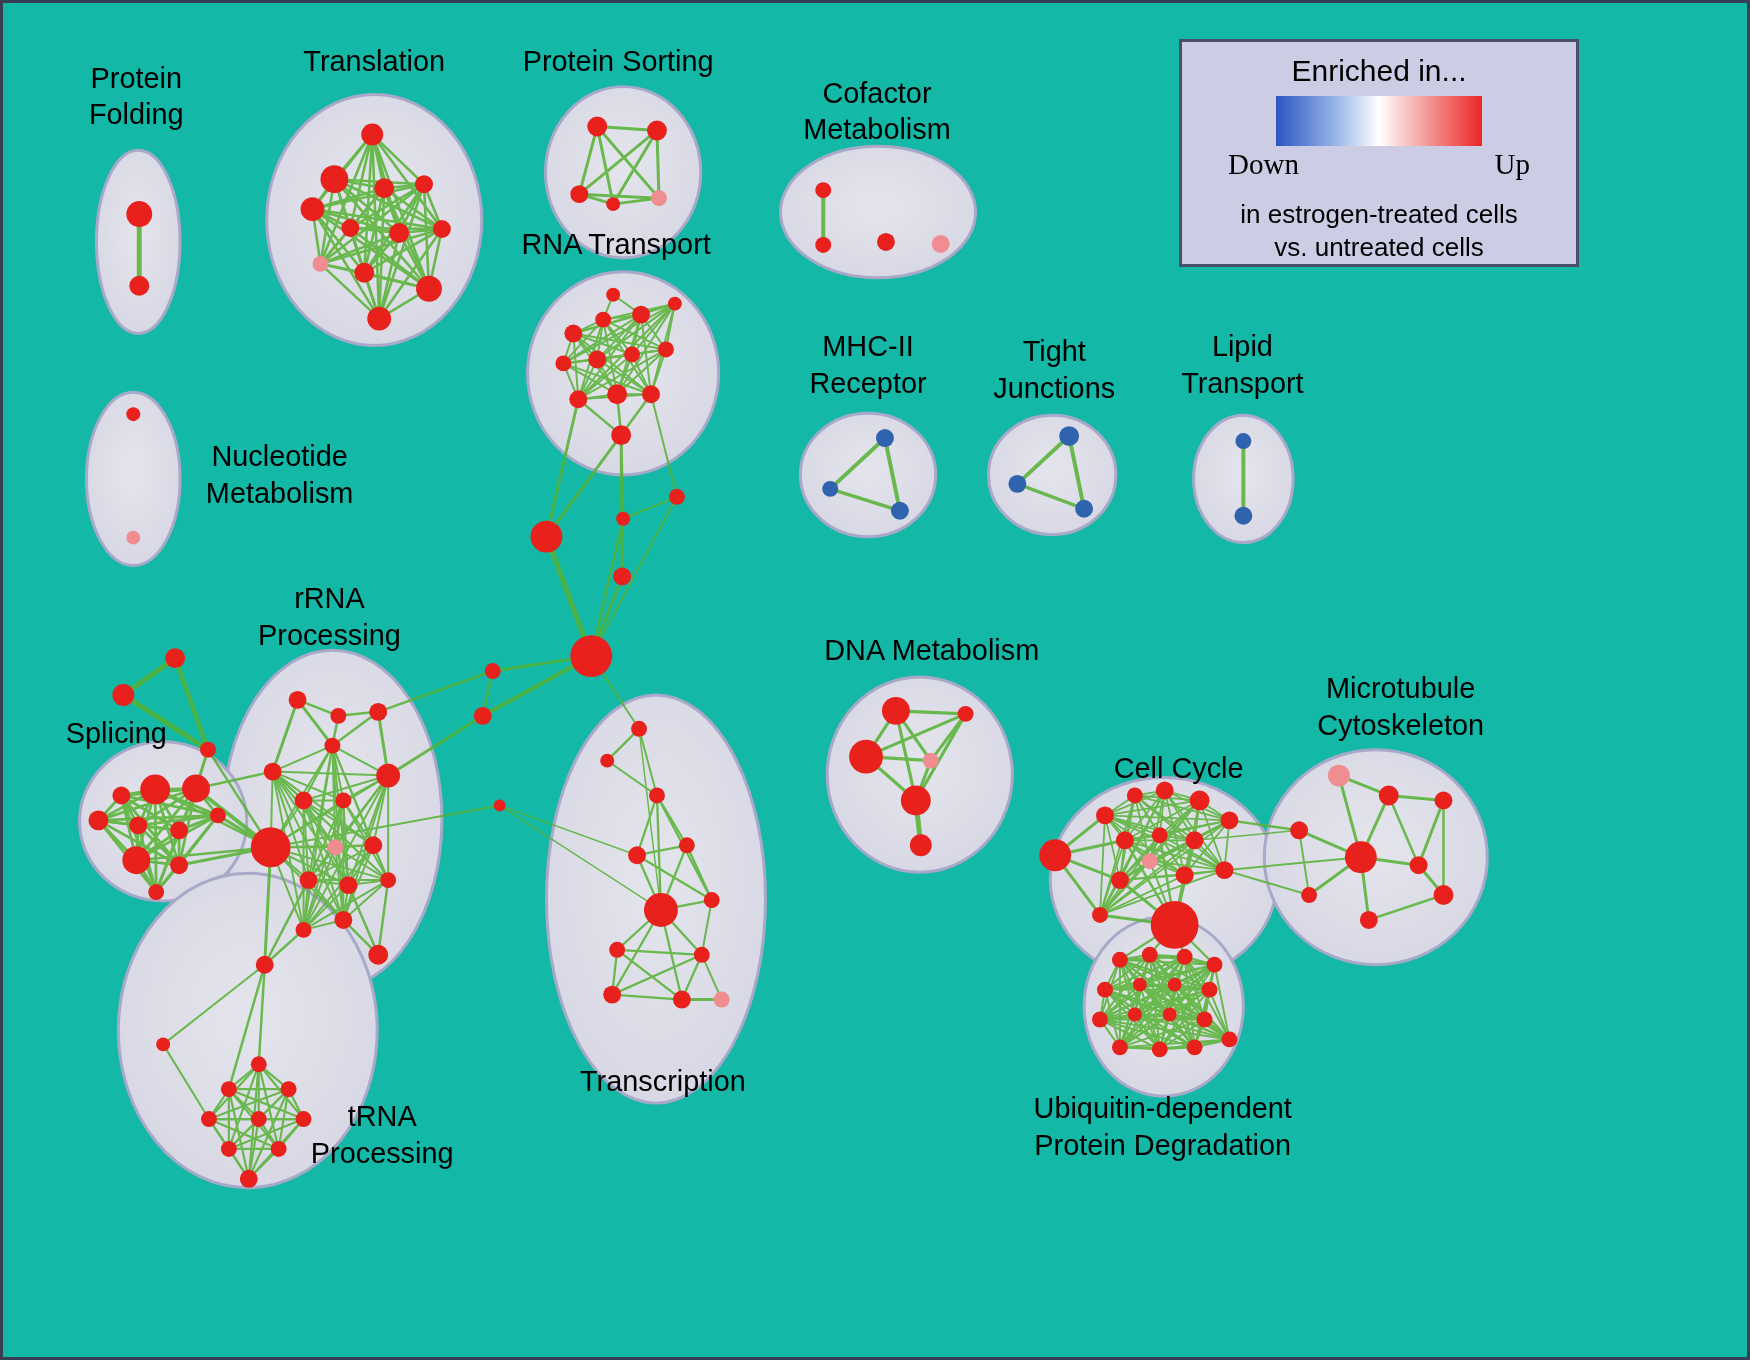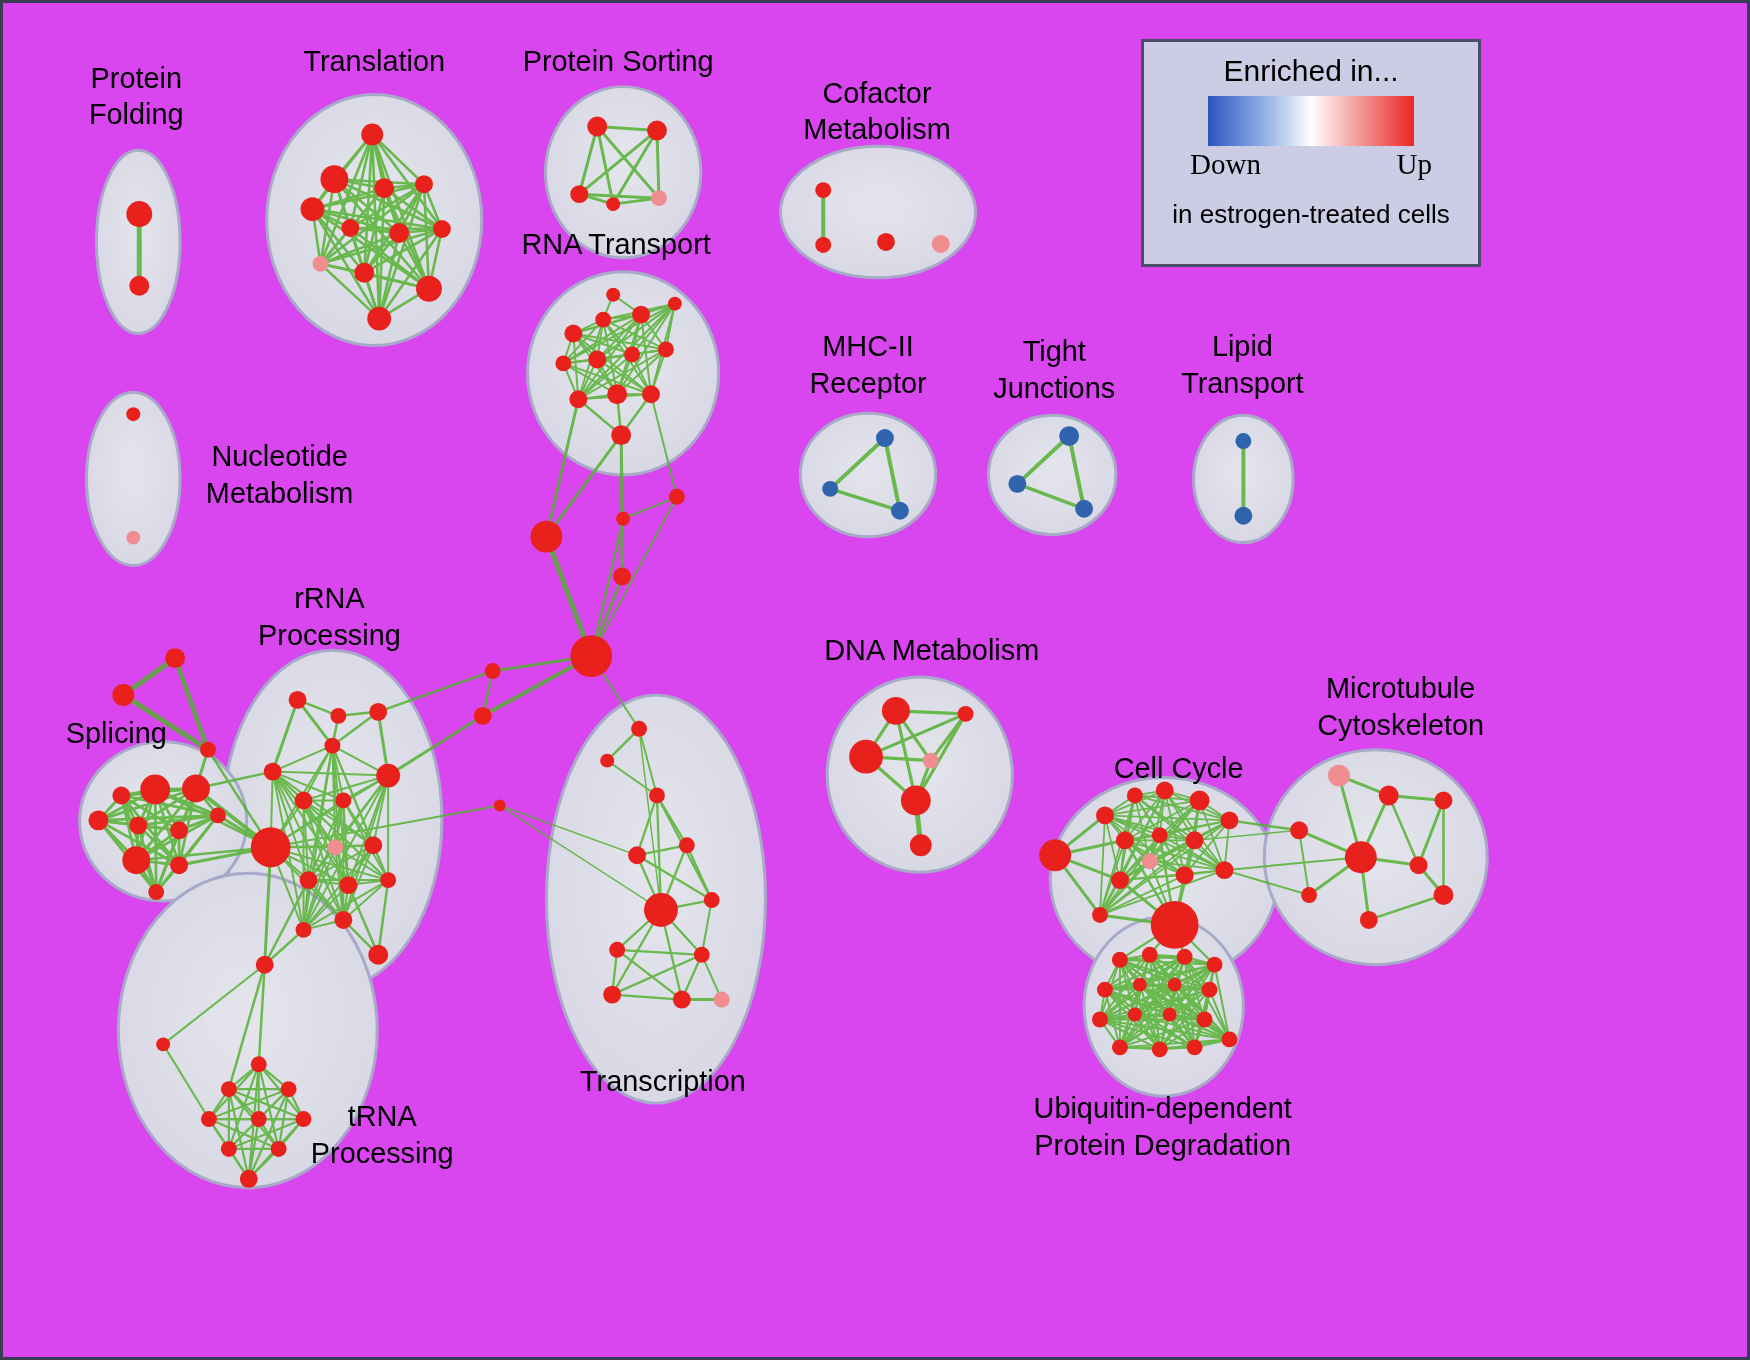--- a/index.html
+++ b/index.html
@@ -14,23 +14,23 @@
     font-family: "Liberation Sans", sans-serif;
   }
   .canvas > svg { position: absolute; inset: 0; width: 100%; height: 100%; }
   svg text {
     font-family: "Liberation Sans", sans-serif;
     font-size: 29px;
     fill: #000;
   }
   .legend {
     position: absolute;
-    left: 1138px;
+    left: 1176px;
     top: 36px;
-    width: 340px;
+    width: 400px;
     height: 228px;
     border: 3px solid #4a4e66;
     background: #cccde5;
     text-align: center;
     color: #000;
   }
   .legend-title { font-size: 30px; margin-top: 12px; }
   .legend-gradient { width: 206px; height: 50px; margin: 8px auto 0; }
   .legend-row {
     display: flex;
@@ -39,21 +39,21 @@
     font-size: 29px;
     margin-top: 2px;
     font-family: Liberation Serif, serif;
   }
   .legend-sub { font-size: 26px; line-height: 33px; }
   .legend-sub.first { margin-top: 17px; }
 </style>
 </head>
 <body>
 
-<div class="canvas" style="background: #d946ef;">
+<div class="canvas" style="background: #14b8a6;">
 
   <svg id="network" viewBox="0 0 1750 1360">
       <defs>
         <radialGradient id="cg" cx="50%" cy="45%" r="70%">
           <stop offset="0%" stop-color="#e4e5ec"></stop>
           <stop offset="100%" stop-color="#d4d5e2"></stop>
         </radialGradient>
       </defs>
       <ellipse cx="135" cy="240" rx="42" ry="92" fill="url(#cg)" stroke="#a8a9c8" stroke-width="3"></ellipse>
       <ellipse cx="372" cy="218" rx="108" ry="126" fill="url(#cg)" stroke="#a8a9c8" stroke-width="3"></ellipse>
@@ -877,15 +877,16 @@
     </svg>
 
   <div class="legend">
     <div class="legend-title">Enriched in...</div>
     <div class="legend-gradient" style="background: linear-gradient(to right, rgb(43, 85, 192) 0%, rgb(157, 185, 232) 30%, rgb(255, 255, 255) 50%, rgb(244, 169, 165) 70%, rgb(236, 36, 38) 100%);"></div>
     <div class="legend-row">
       <span>Down</span>
       <span>Up</span>
     </div>
     <div class="legend-sub first">in estrogen-treated cells</div>
+    <div class="legend-sub">vs. untreated cells</div>
   </div>
 
 </div>
 
 </body></html>

